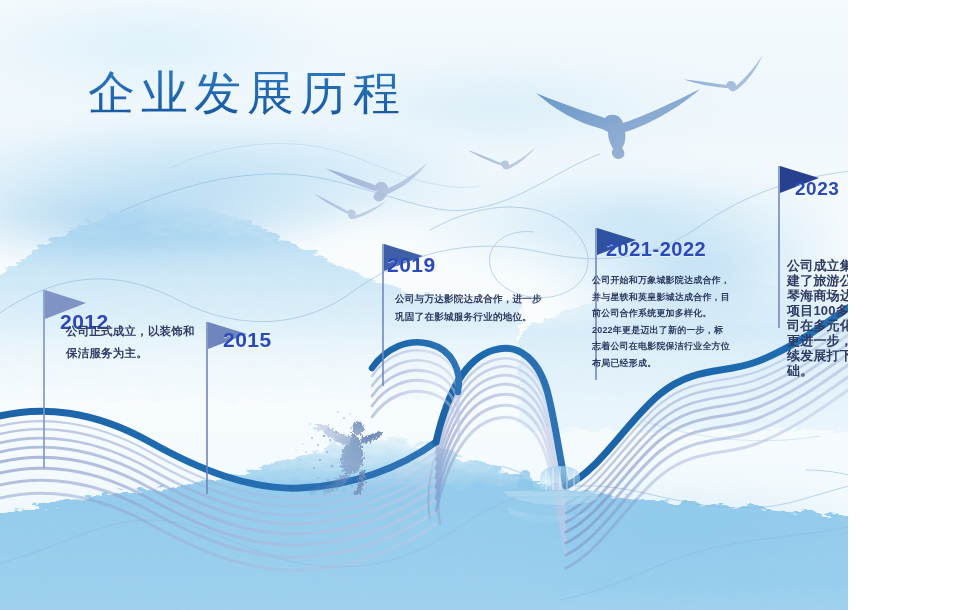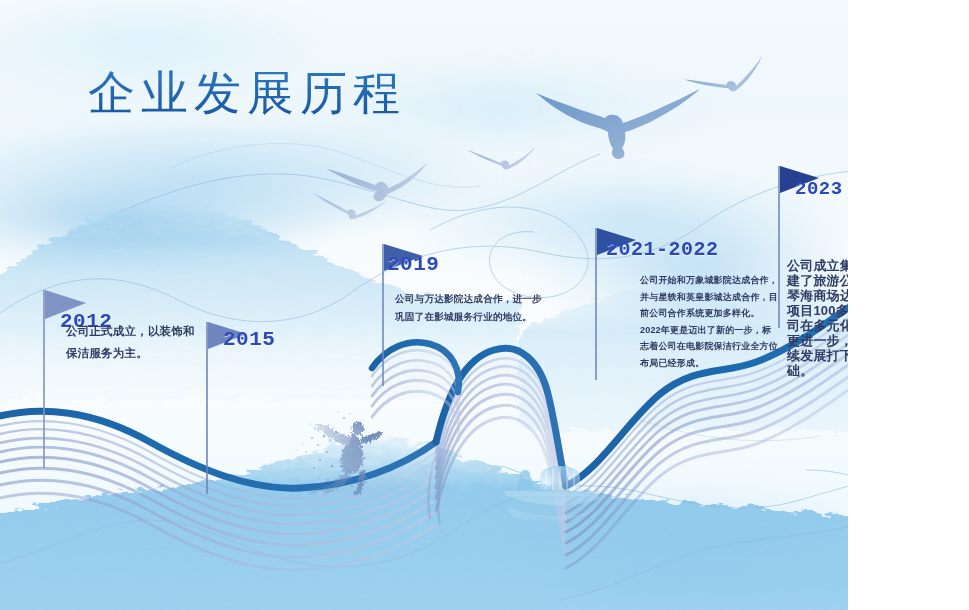--- a/index.html
+++ b/index.html
@@ -55,21 +55,21 @@
 
   
   .layer{position:absolute;left:0;top:0;width:969px;height:610px;}
   .layer.nohit{pointer-events:none;}
 
   
   .node{position:absolute;}
   .flag{position:absolute;left:0;top:0;}
   .year{
     position:absolute;
-    font-family:Liberation Mono, monospace;
+    font-family:Liberation Sans, sans-serif;
     font-weight:700;
     color:#2b49b8;
     letter-spacing:.5px;
     white-space:nowrap;
     text-shadow:0 1px 1px rgba(255,255,255,.6);
   }
   .desc{
     position:absolute;
     color:#2f3b63;
     font-family:"Liberation Sans","DejaVu Sans",sans-serif;
@@ -78,21 +78,21 @@
   }
 
   
   .n2012 .year{font-size:21px;margin-top:16px;}
   .n2012 .desc{font-size:11.5px;line-height:22px;}
   .n2015 .year{font-size:21px;}
   .n2015 .desc{font-size:10px;line-height:19.5px;}
   .n2019 .year{font-size:21px;}
   .n2019 .desc{font-size:9.6px;line-height:18px;margin-left:8px;}
   .n2021 .year{font-size:20px;}
-  .n2021 .desc{font-size:9px;line-height:16.5px;margin-left:48px;}
+  .n2021 .desc{font-size:9px;line-height:16.5px;}
   .n2023 .year{font-size:19px;}
   .n2023 .desc{font-size:13px;line-height:15px;margin-top:48px;}
 
   
   #title{
     position:absolute;left:88px;top:62px;
     font-family:"Liberation Sans","DejaVu Sans",sans-serif;
     font-size:47px;
     font-weight:400;
     letter-spacing:6px;

